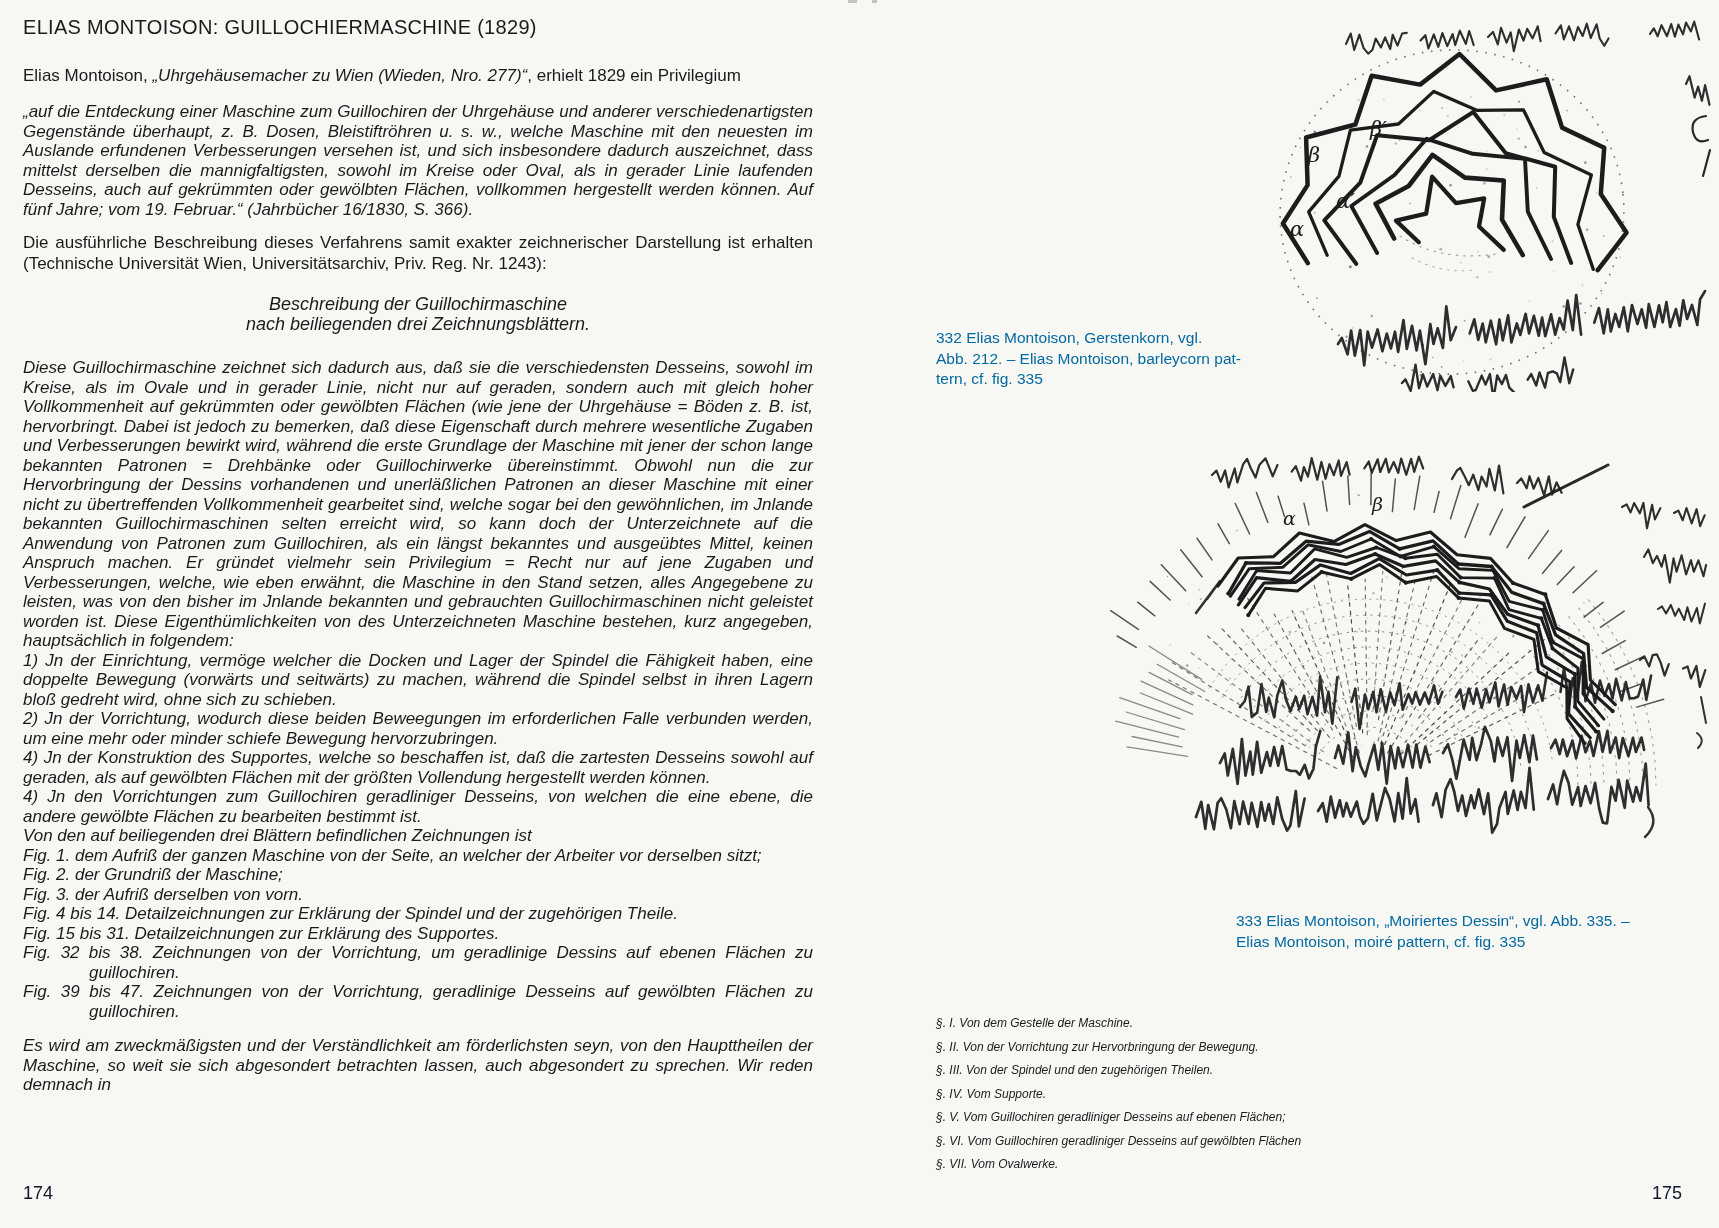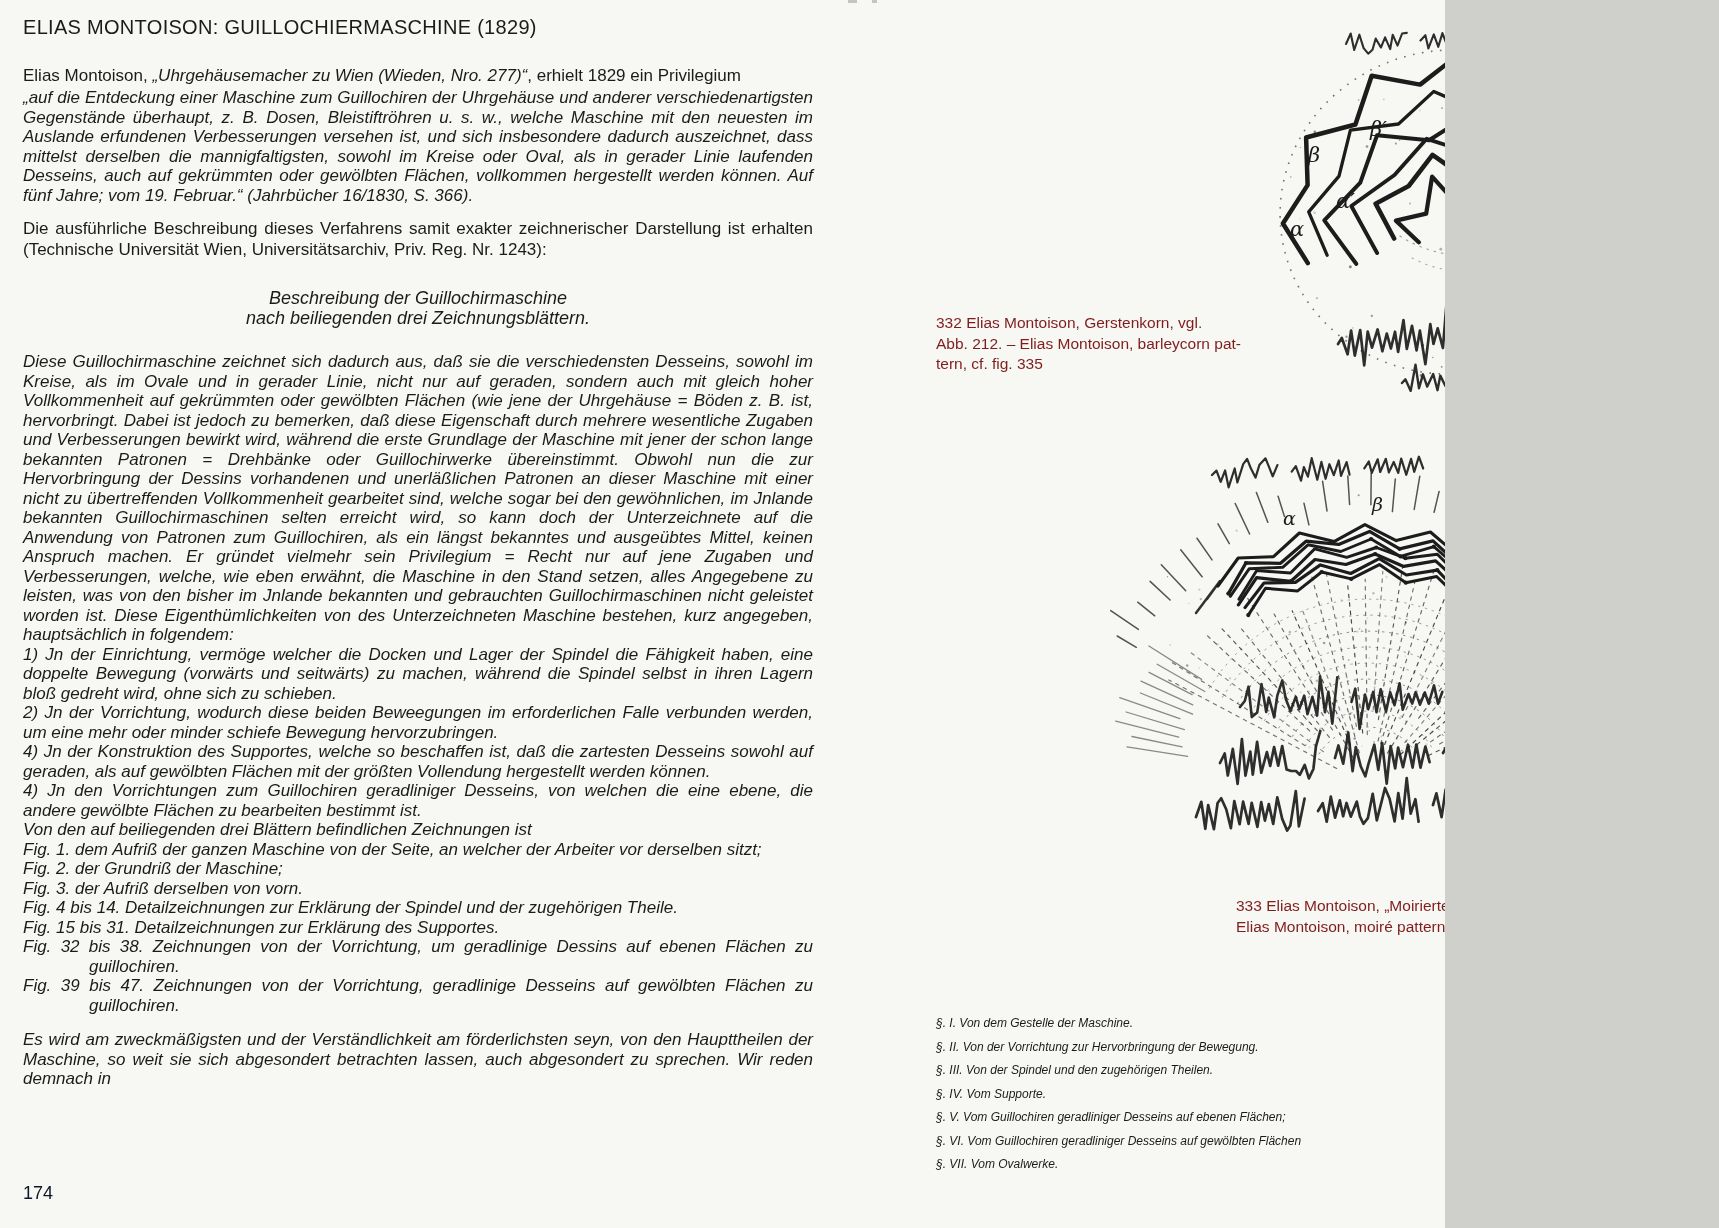--- a/index.html
+++ b/index.html
@@ -1,36 +1,36 @@
 <!DOCTYPE html>
 <html lang="de"><head>
 <meta charset="utf-8">
 <style>
   html,body{margin:0;padding:0;background:#cfcfcb;}
   .spread{
-    position:relative;width:1445px;height:1228px;background:#f7f7f4;
+    position:relative;width:1719px;height:1228px;background:#f7f7f4;
     overflow:hidden;color:#1b1b1b;
     font-family:"Liberation Sans",sans-serif;
   }
   
   .page-left{position:absolute;left:23px;top:0;width:790px;}
   .title{font-size:20px;font-weight:400;letter-spacing:.3px;margin:16px 0 26px;}
   p{margin:0;}
   .just{text-align:justify;}
-  .intro{font-size:17px;line-height:21px;margin-bottom:2px;}
+  .intro{font-size:17px;line-height:21px;margin-bottom:16px;}
   .quote{font-style:italic;font-size:17px;line-height:19.5px;text-align:justify;margin-bottom:14px;}
-  .archive{font-size:17px;line-height:20.5px;margin-bottom:28px;text-align:justify;}
+  .archive{font-size:17px;line-height:20.5px;margin-bottom:20px;text-align:justify;}
   .subhead{font-style:italic;font-size:18px;line-height:20px;text-align:center;margin-bottom:24px;}
   .bodytext,.pt{font-style:italic;font-size:17px;line-height:19.5px;text-align:justify;}
   .hang{font-style:italic;font-size:17px;line-height:19.5px;padding-left:66px;text-indent:-66px;text-align:justify;}
   .closing{margin-top:15px;}
   .pagenum{position:absolute;font-size:18px;color:#0f172a;}
   
   .page-right{position:absolute;left:860px;top:0;width:859px;height:100%;}
-  .caption{position:absolute;font-size:15.5px;line-height:20.5px;color:#7f1d1d;}
+  .caption{position:absolute;font-size:15.5px;line-height:20.5px;color:#0369a1;margin-top:15px;}
   .sections{position:absolute;font-style:italic;font-size:12px;line-height:23.5px;}
   .sections div{white-space:nowrap;}
   .fig{position:absolute;}
   .greek{font-family:"DejaVu Serif",serif;font-style:italic;font-size:21px;fill:#1b1b1b;}
   .greek.small{font-size:19px;}
   .artifact{position:absolute;background:#9a9a96;opacity:.55;}
 </style>
 </head>
 <body>
 

